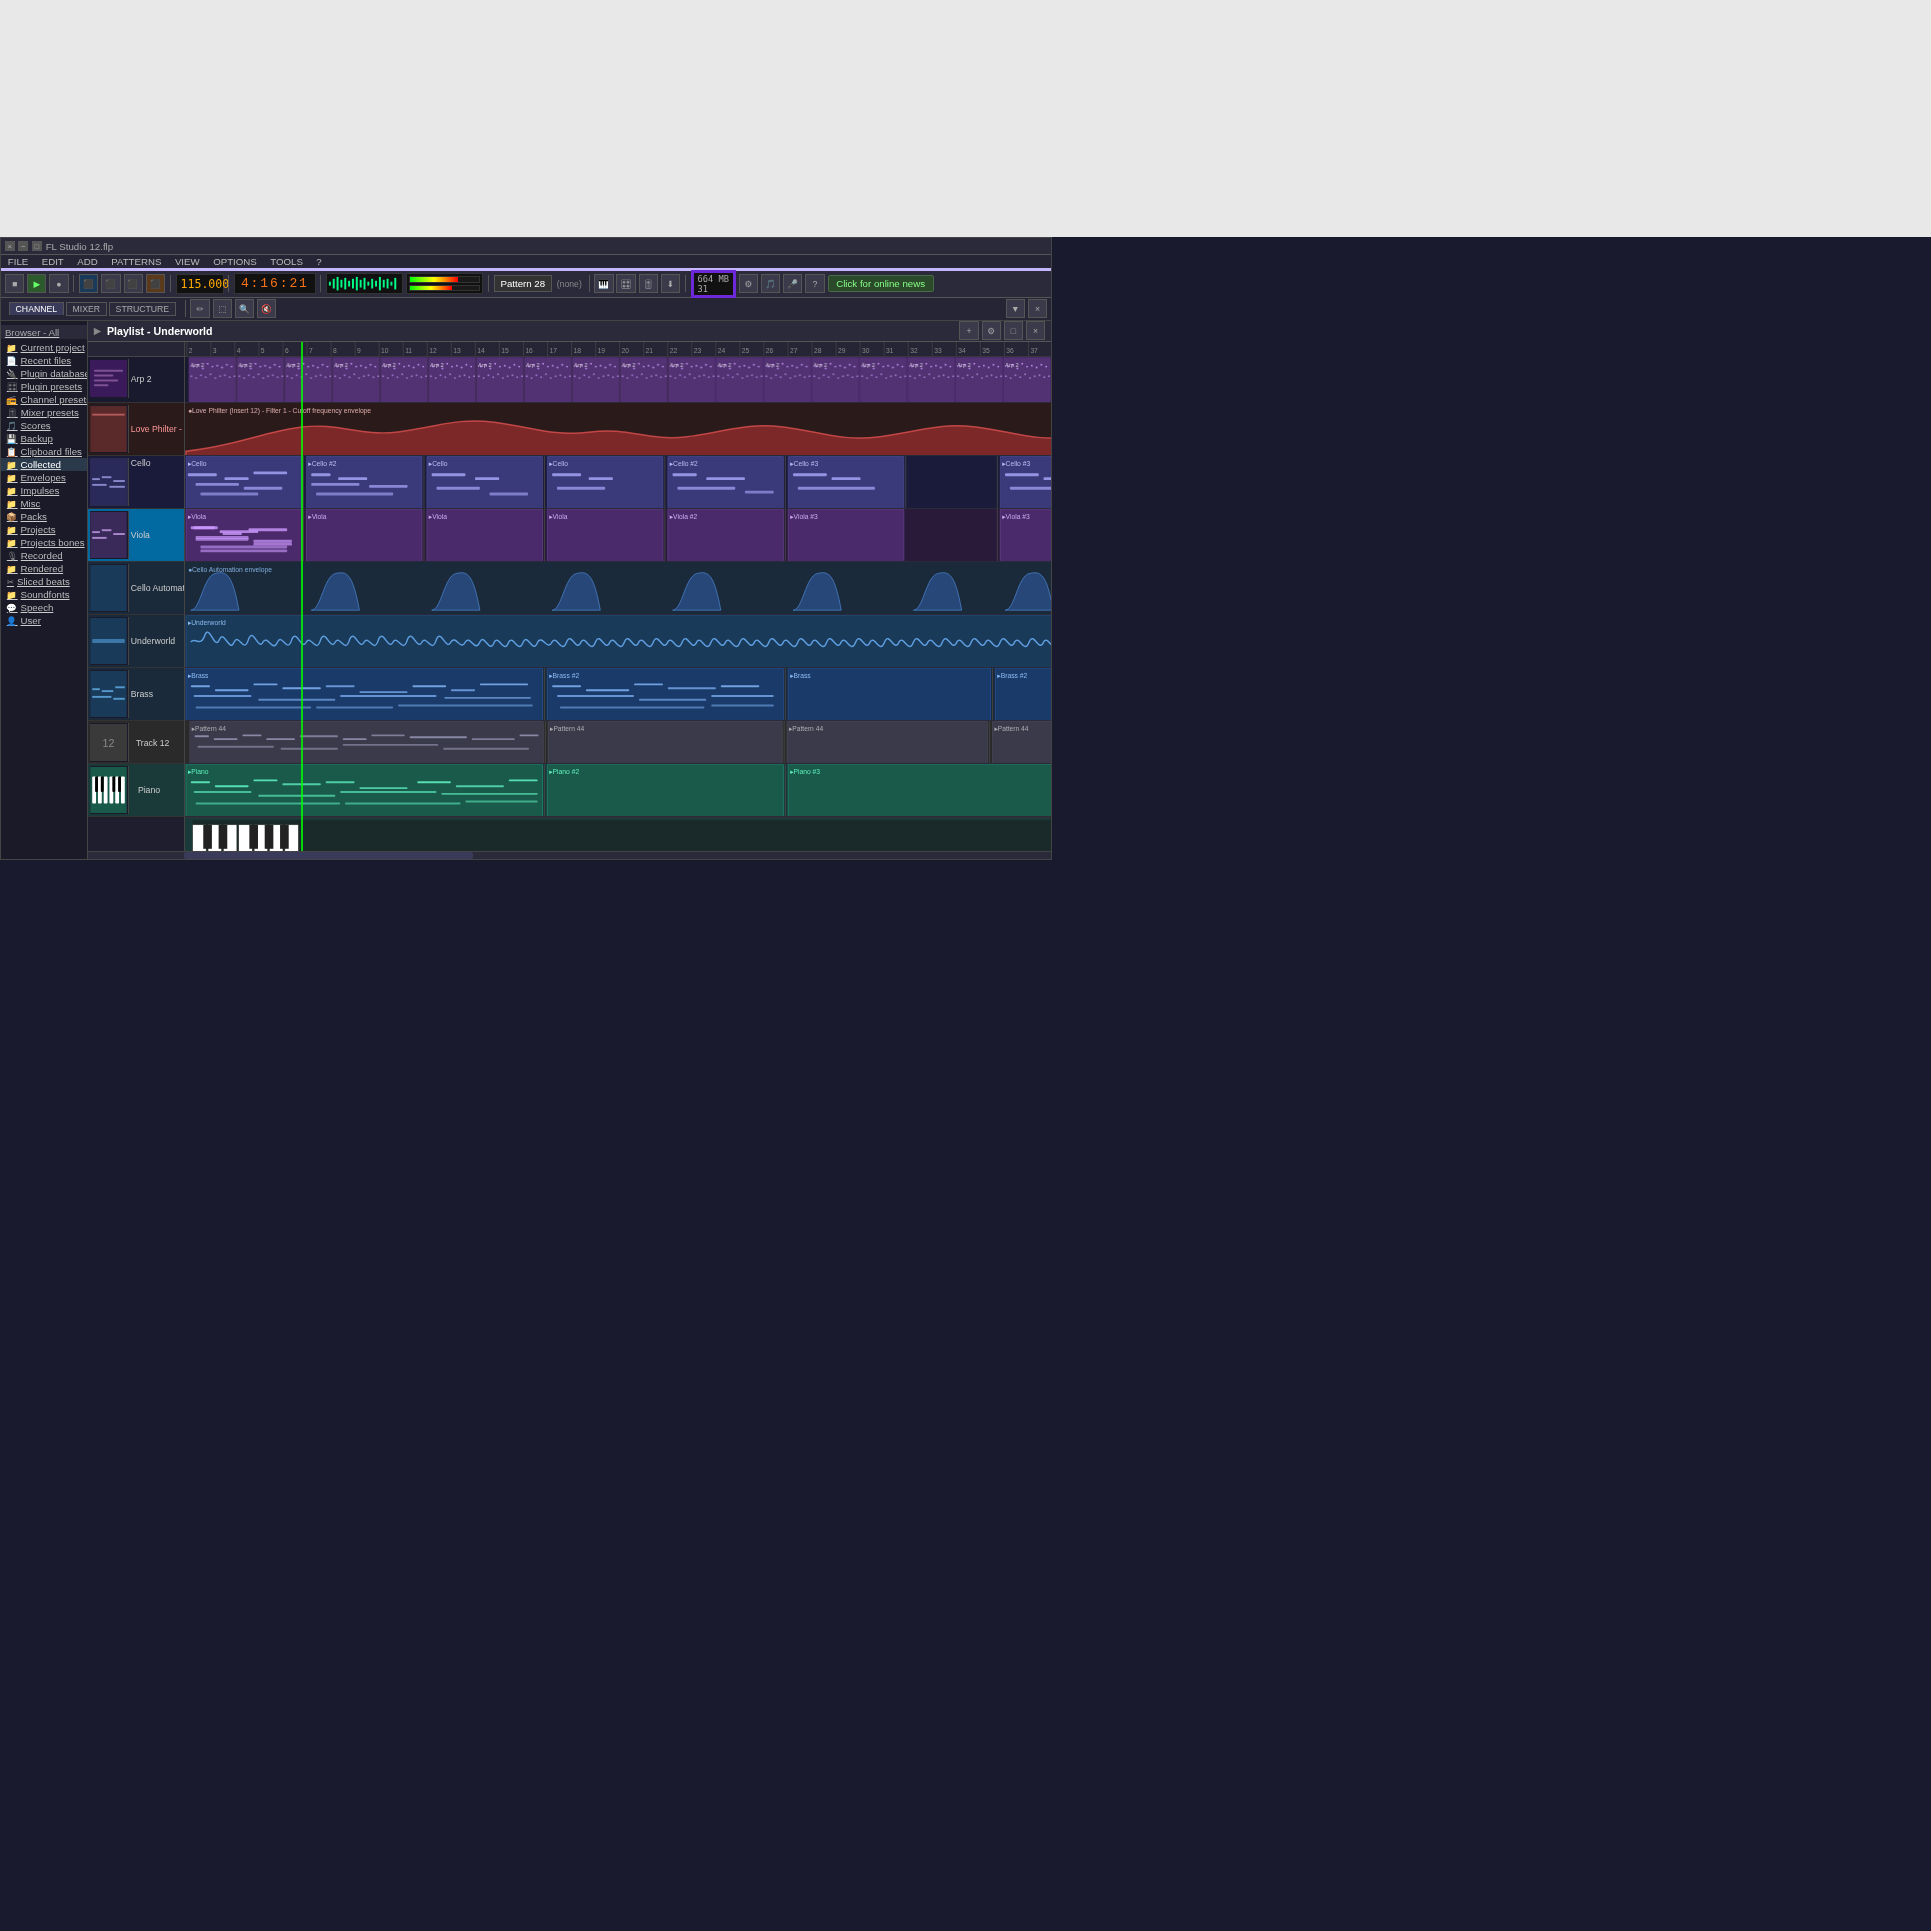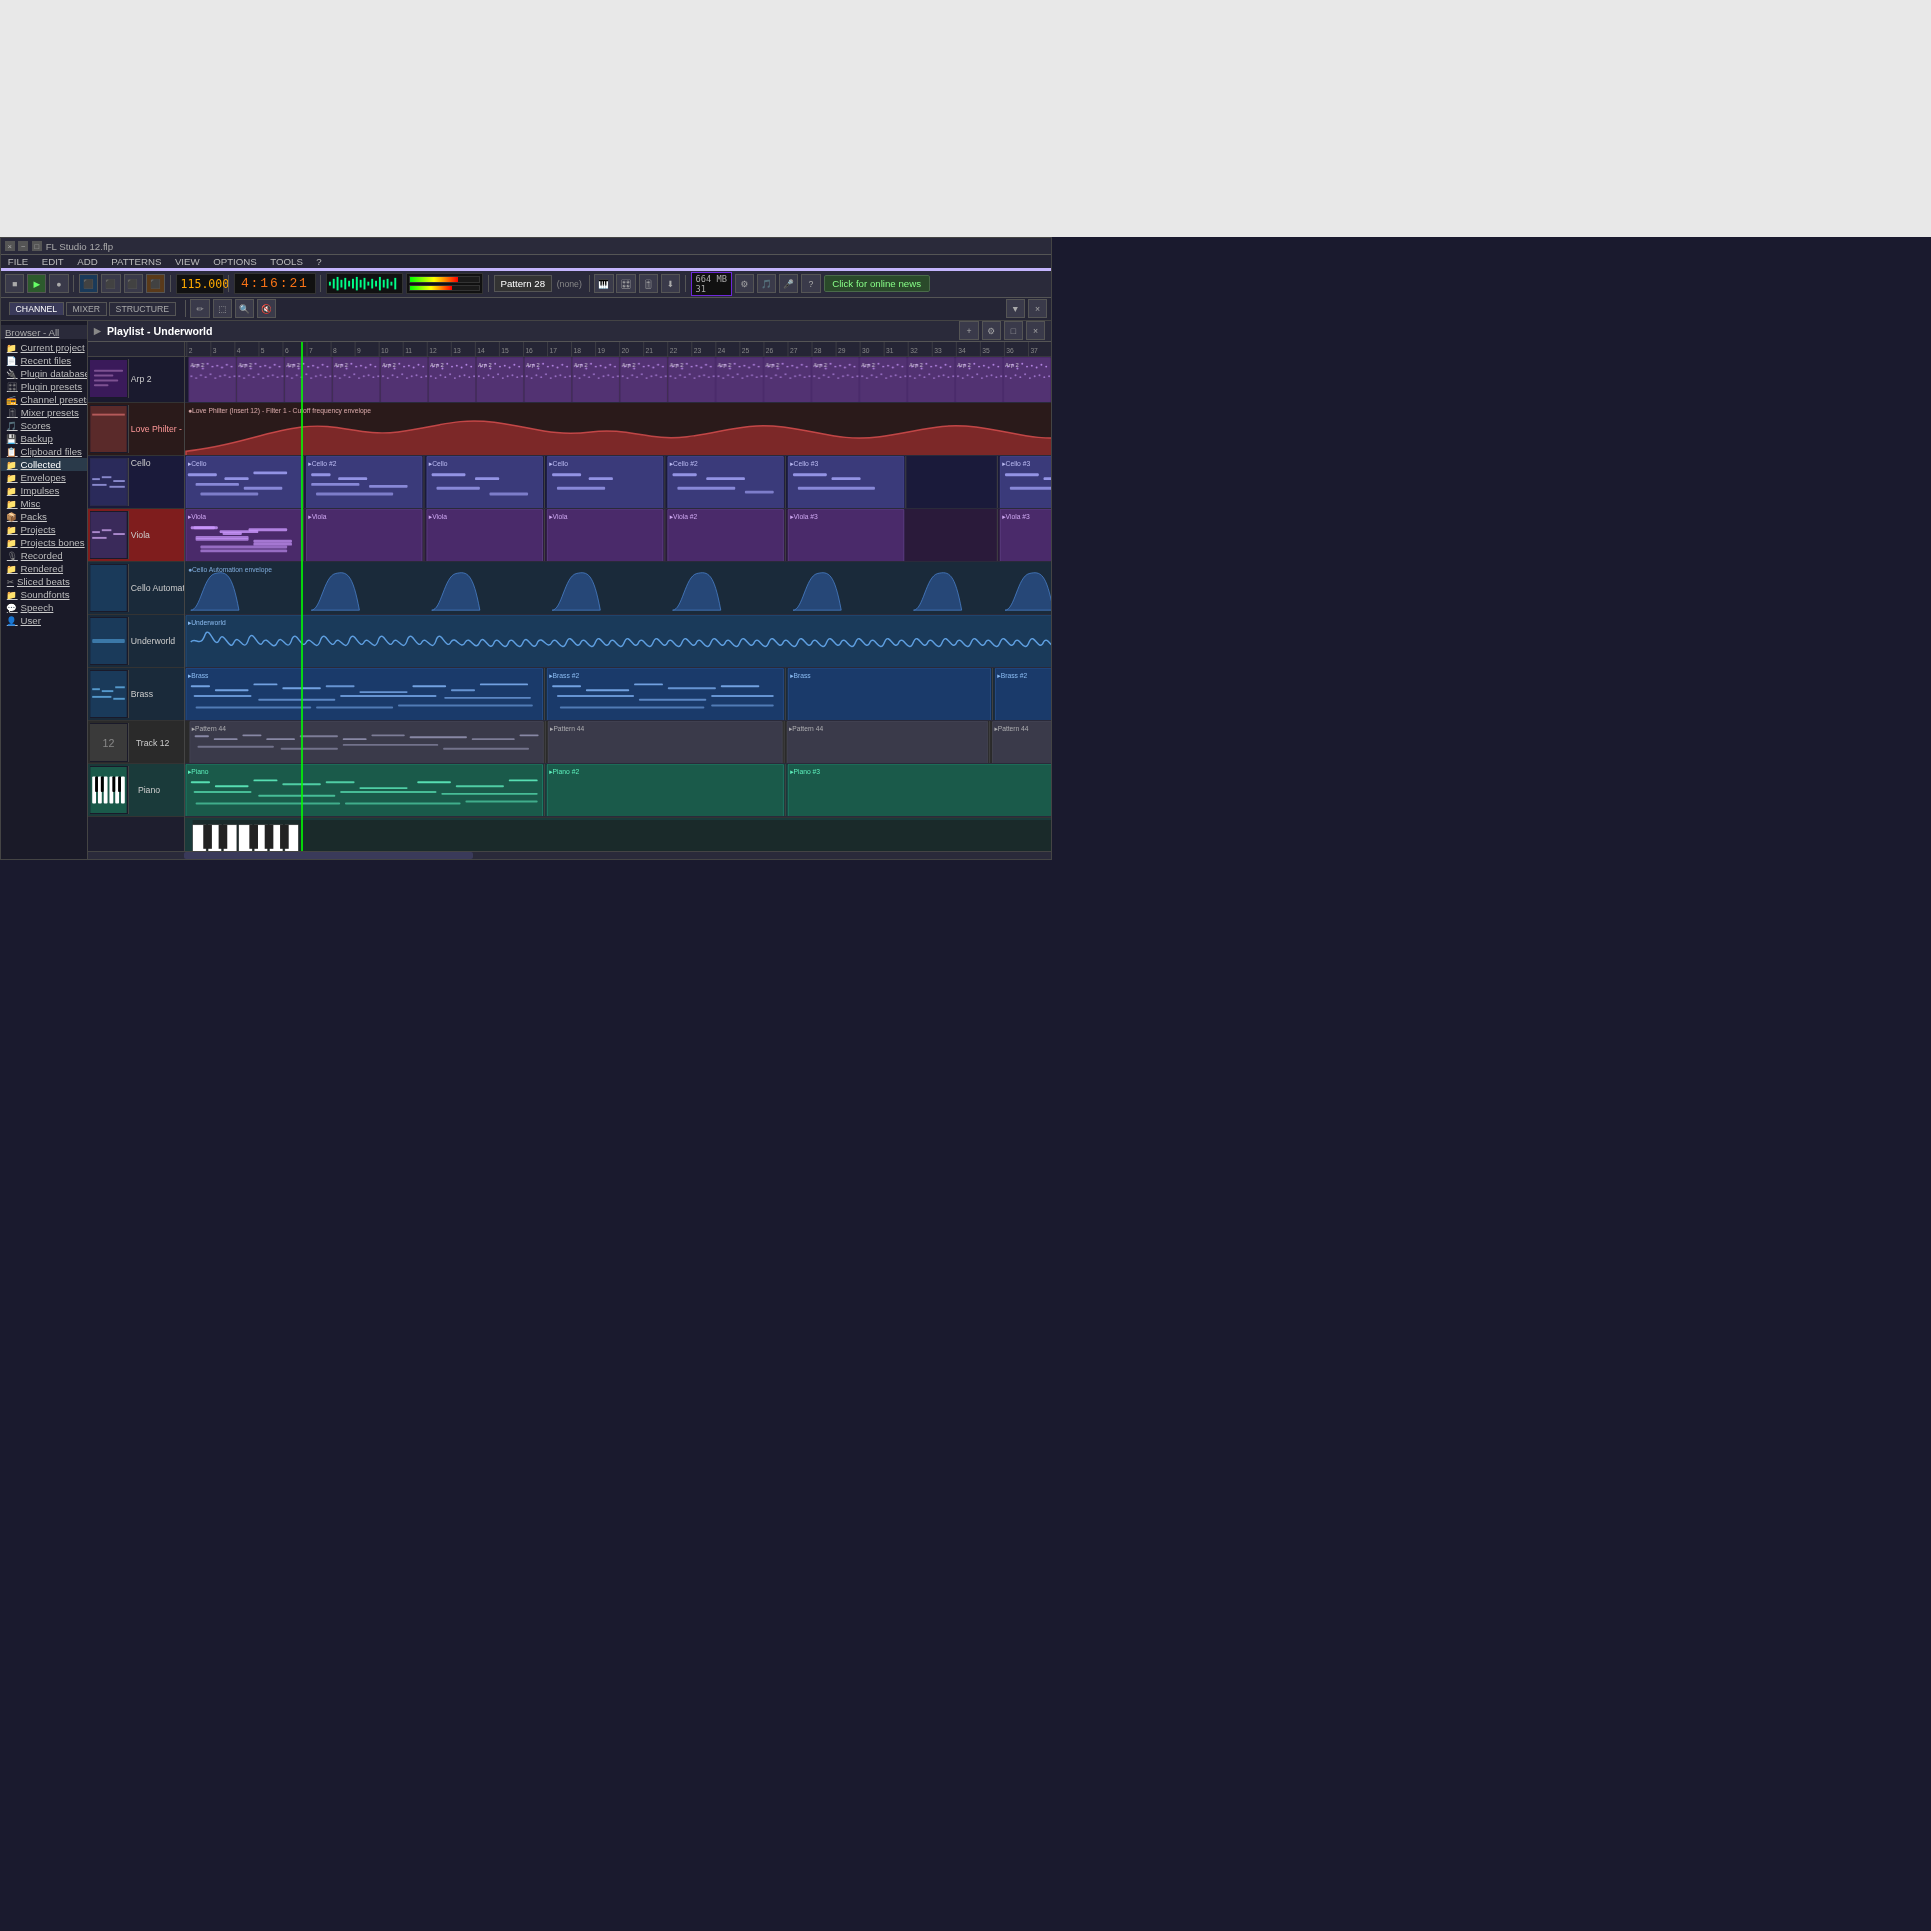--- a/index.html
+++ b/index.html
@@ -309,21 +309,21 @@
       border-top: 1px solid #444;
     }
 
     
     .mem-display {
       background: #111;
       color: #aaa;
       font-size: 8.7px;
       font-family: monospace;
       padding: 1px 3.9px;
-      border: 1px solid #6d28d9;
+      border: 3px solid #6d28d9;
     }
 
     .toolbar-separator {
       width: 1px;
       height: 17.4px;
       background: #555;
       margin: 0 1.9px;
     }
 
     
@@ -635,21 +635,21 @@
                   <rect x="2" y="26" width="15" height="2" fill="#8888cc"></rect>
                   <rect x="20" y="28" width="16" height="2" fill="#8888cc"></rect>
                 </svg>
               </div>
               <div style="flex:1;padding-left:1.9px;">
                 <div class="track-label-text">Cello</div>
               </div>
             </div>
           </div>
 
-          <div class="track-label" style="height:53px;background:#7f1d1d;flex-direction:column;align-items:flex-start;padding:1.9px;">
+          <div class="track-label" style="height:53px;background:#0369a1;flex-direction:column;align-items:flex-start;padding:1.9px;">
             <div style="display:flex;width:100%;align-items:center;">
               <div class="track-thumbnail" style="width:39px;height:48px;">
                 <svg width="37" height="46" viewBox="0 0 38 48">
                   <rect width="38" height="48" fill="#3a2a5a"></rect>
                   <rect x="2" y="20" width="8" height="2" fill="#aa88cc"></rect>
                   <rect x="12" y="18" width="10" height="2" fill="#aa88cc"></rect>
                   <rect x="24" y="22" width="12" height="2" fill="#aa88cc"></rect>
                   <rect x="2" y="26" width="15" height="2" fill="#aa88cc"></rect>
                 </svg>
               </div>

